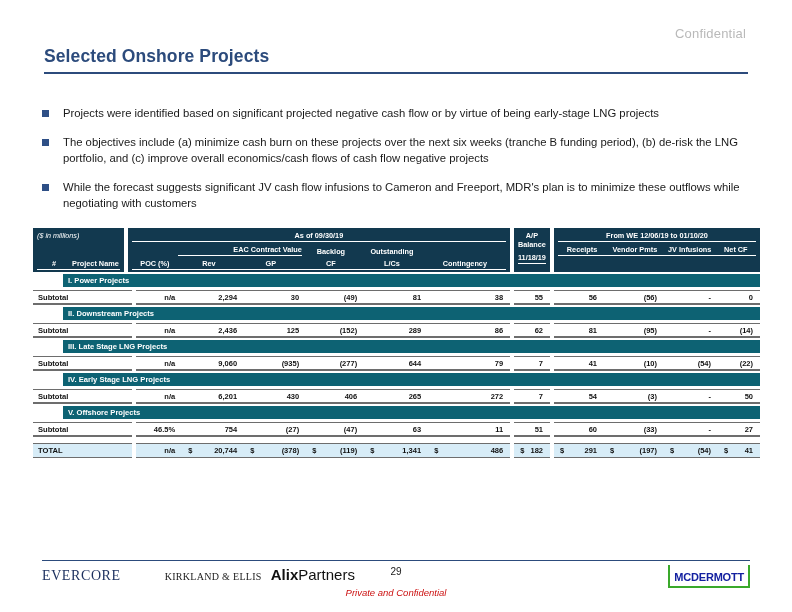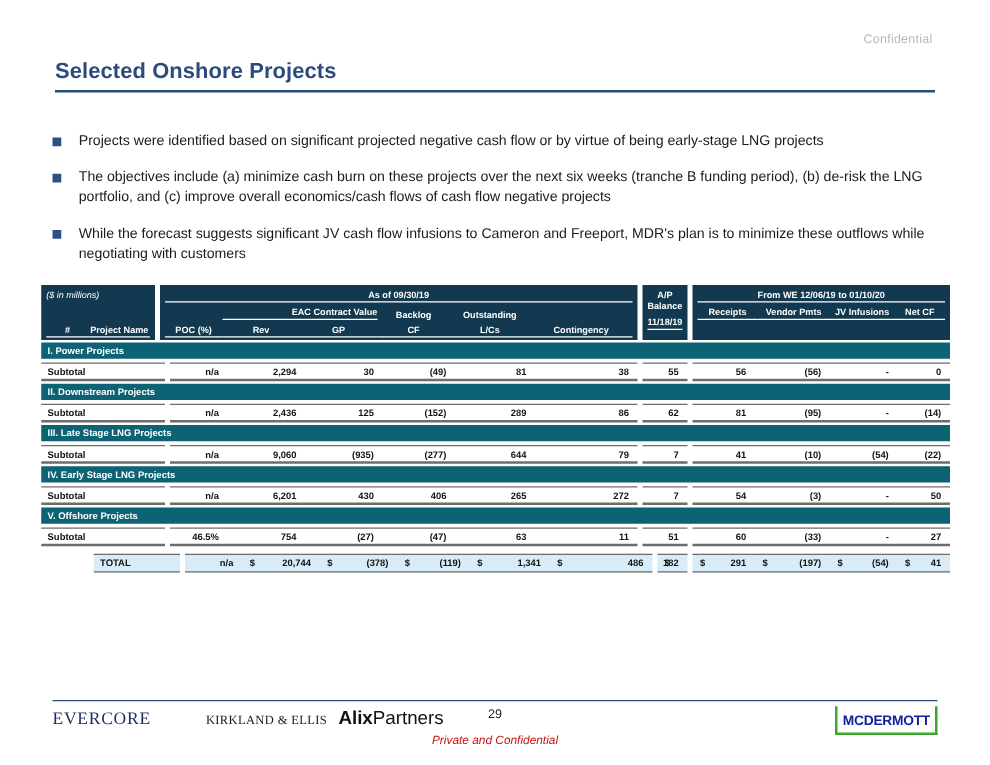--- a/index.html
+++ b/index.html
@@ -13,21 +13,21 @@
     font-family: "Liberation Sans", sans-serif;
     overflow: hidden;
     position: relative;
   }
 
   
   .confidential {
     position: absolute;
     top: 26px;
     right: 46px;
-    font-size: 10px;
+    font-size: 13px;
     color: #b9b9b9;
     letter-spacing: .2px;
   }
   .title-wrap {
     position: absolute;
     top: 46px;
     left: 44px;
     right: 44px;
   }
   .slide-title {
@@ -147,20 +147,21 @@
   .section-band {
     background: #0d6273;
     color: #ffffff;
     font-weight: bold;
     font-size: 7.6px;
     height: 13px;
     line-height: 13px;
     padding-left: 5px;
     margin-top: 2px;
     box-sizing: border-box;
+    margin-left: 30px;
   }
 
   
   .drow {
     display: flex;
     align-items: stretch;
     margin-top: 3px;
   }
   .dblock {
     margin-right: 4px;
@@ -192,21 +193,21 @@
     position: absolute;
     left: 6px;
   }
 
   
   .trow .dblock {
     background: #d7ecf7;
     border-top: 0.8px solid #6d6d6d;
     border-bottom: 0.8px solid #6d6d6d;
   }
-  .trow .db-name { font-weight: bold; margin-left: 42px; }
+  .trow .db-name { font-weight: bold; }
 
   .spacer-thin { height: 3px; }
 
   
   .footer-rule {
     position: absolute;
     left: 42px;
     right: 42px;
     top: 560px;
     height: 1.4px;

